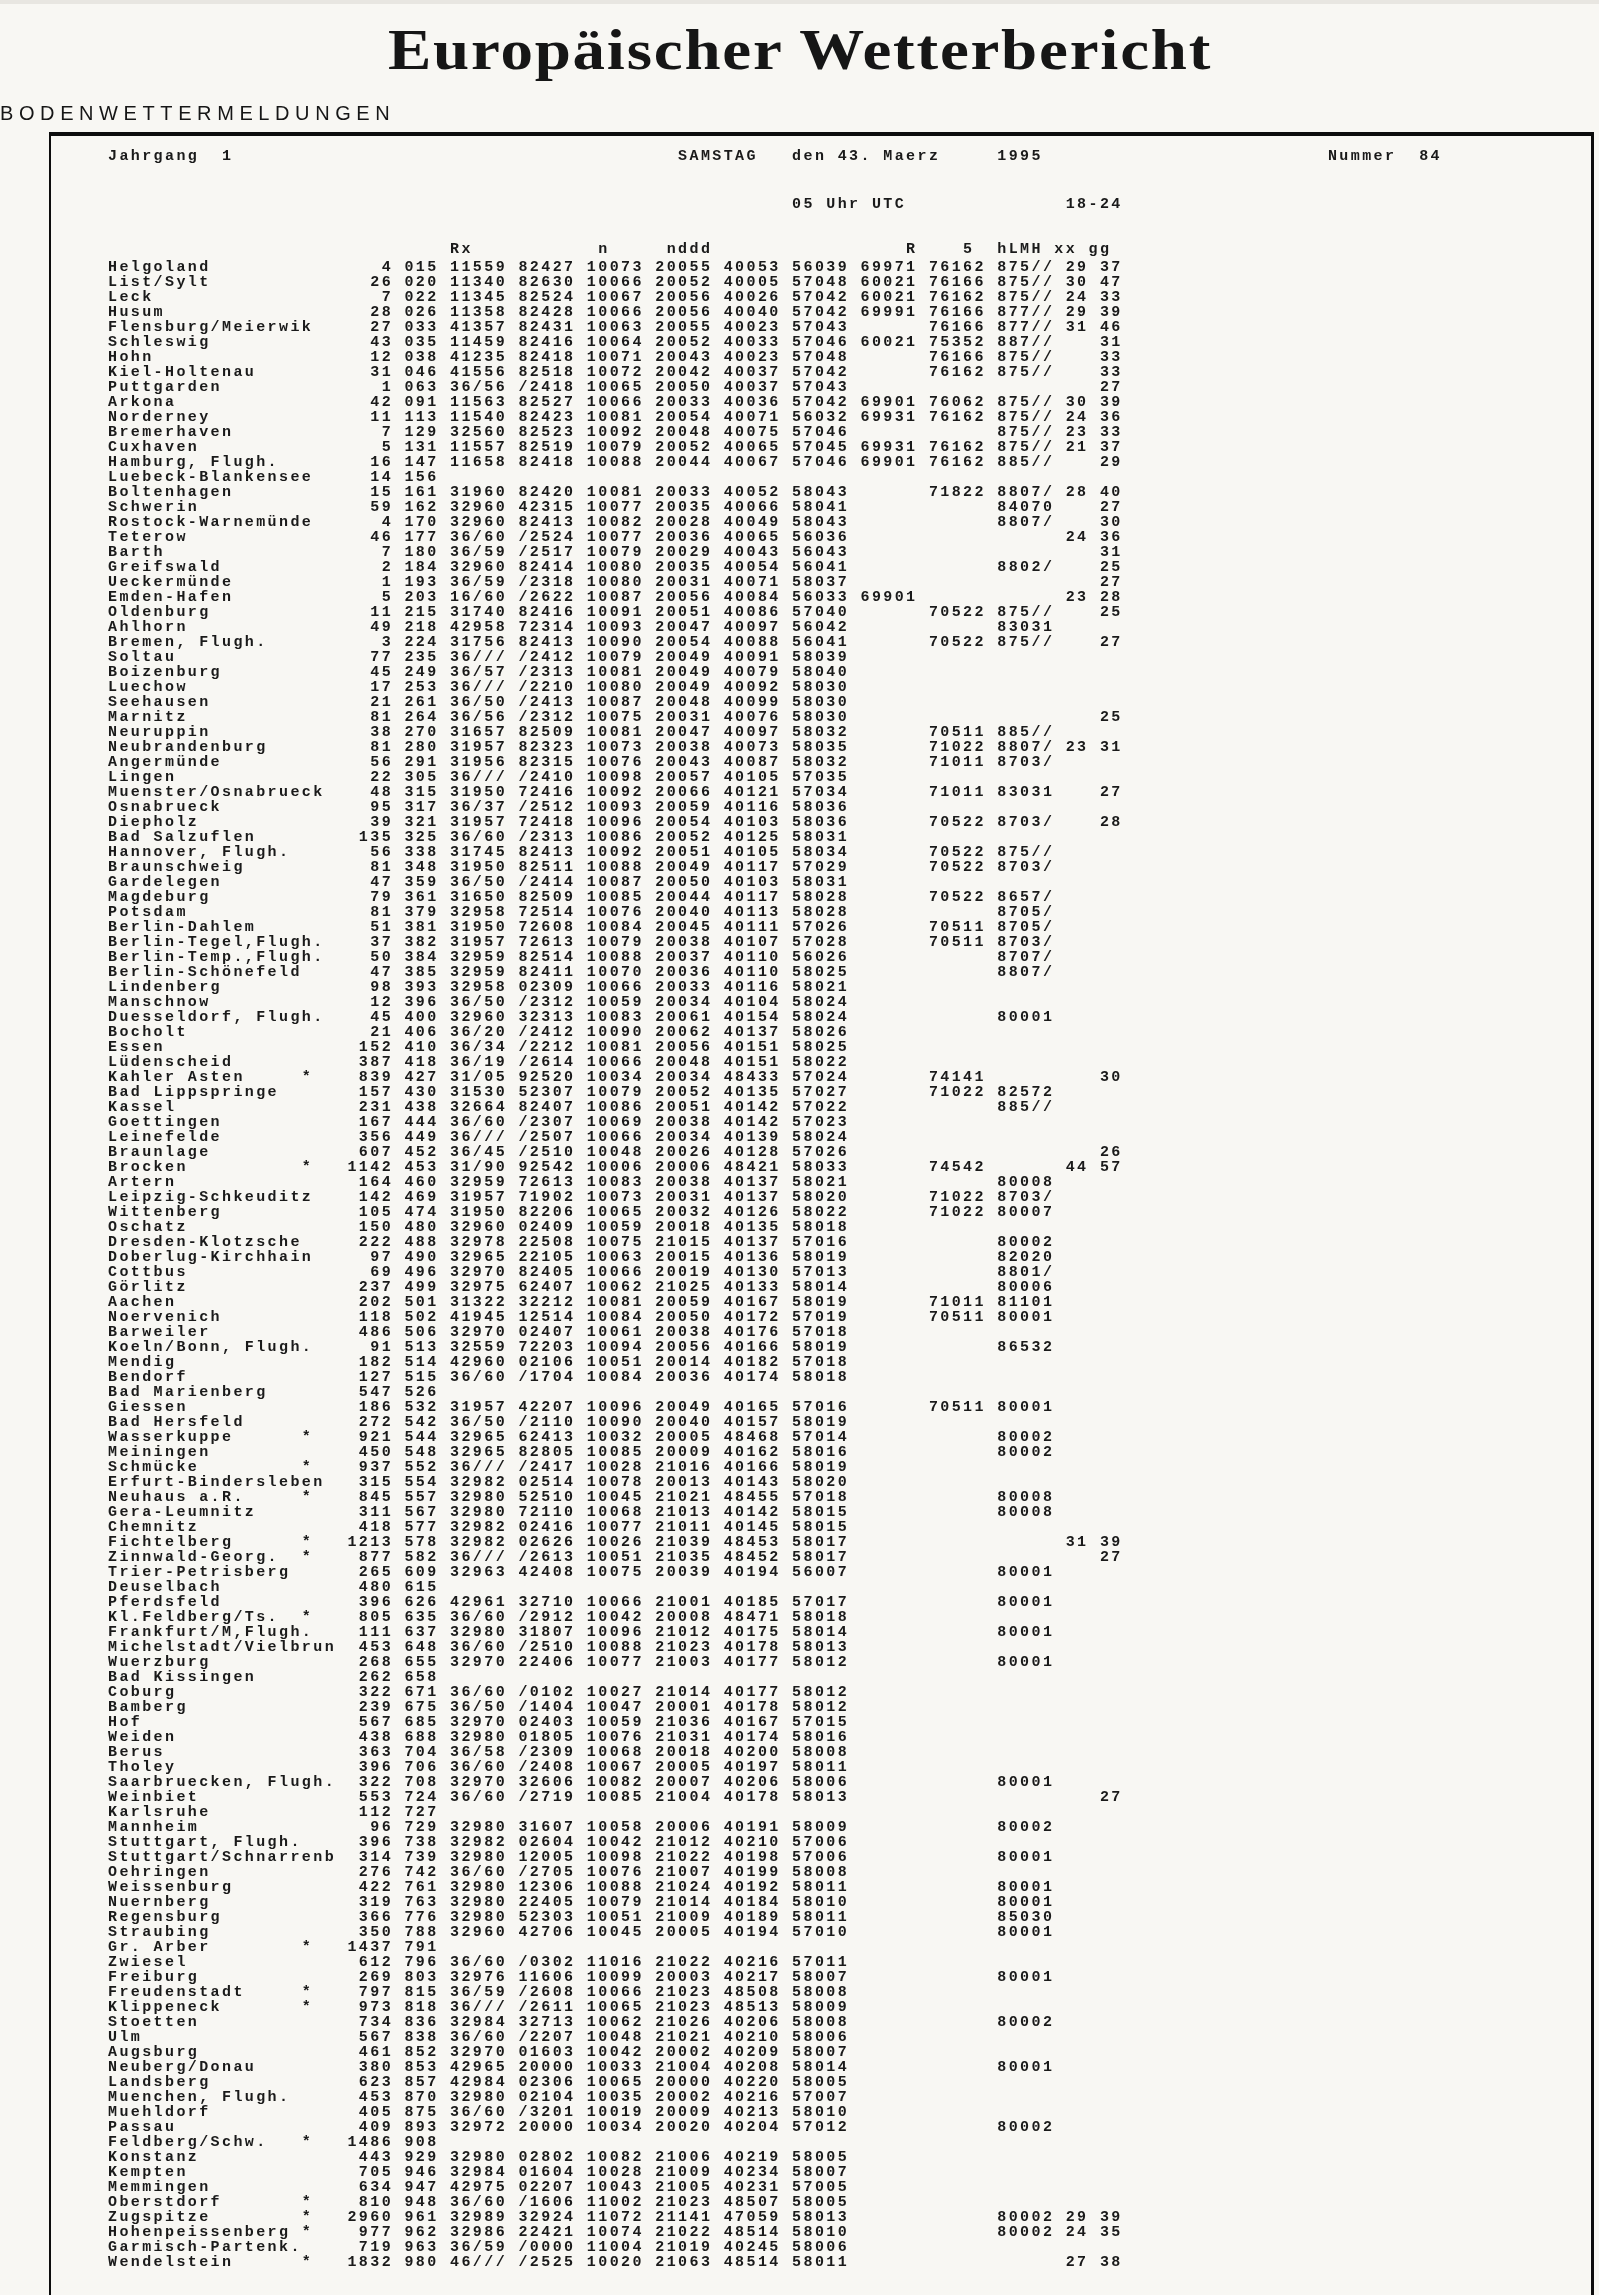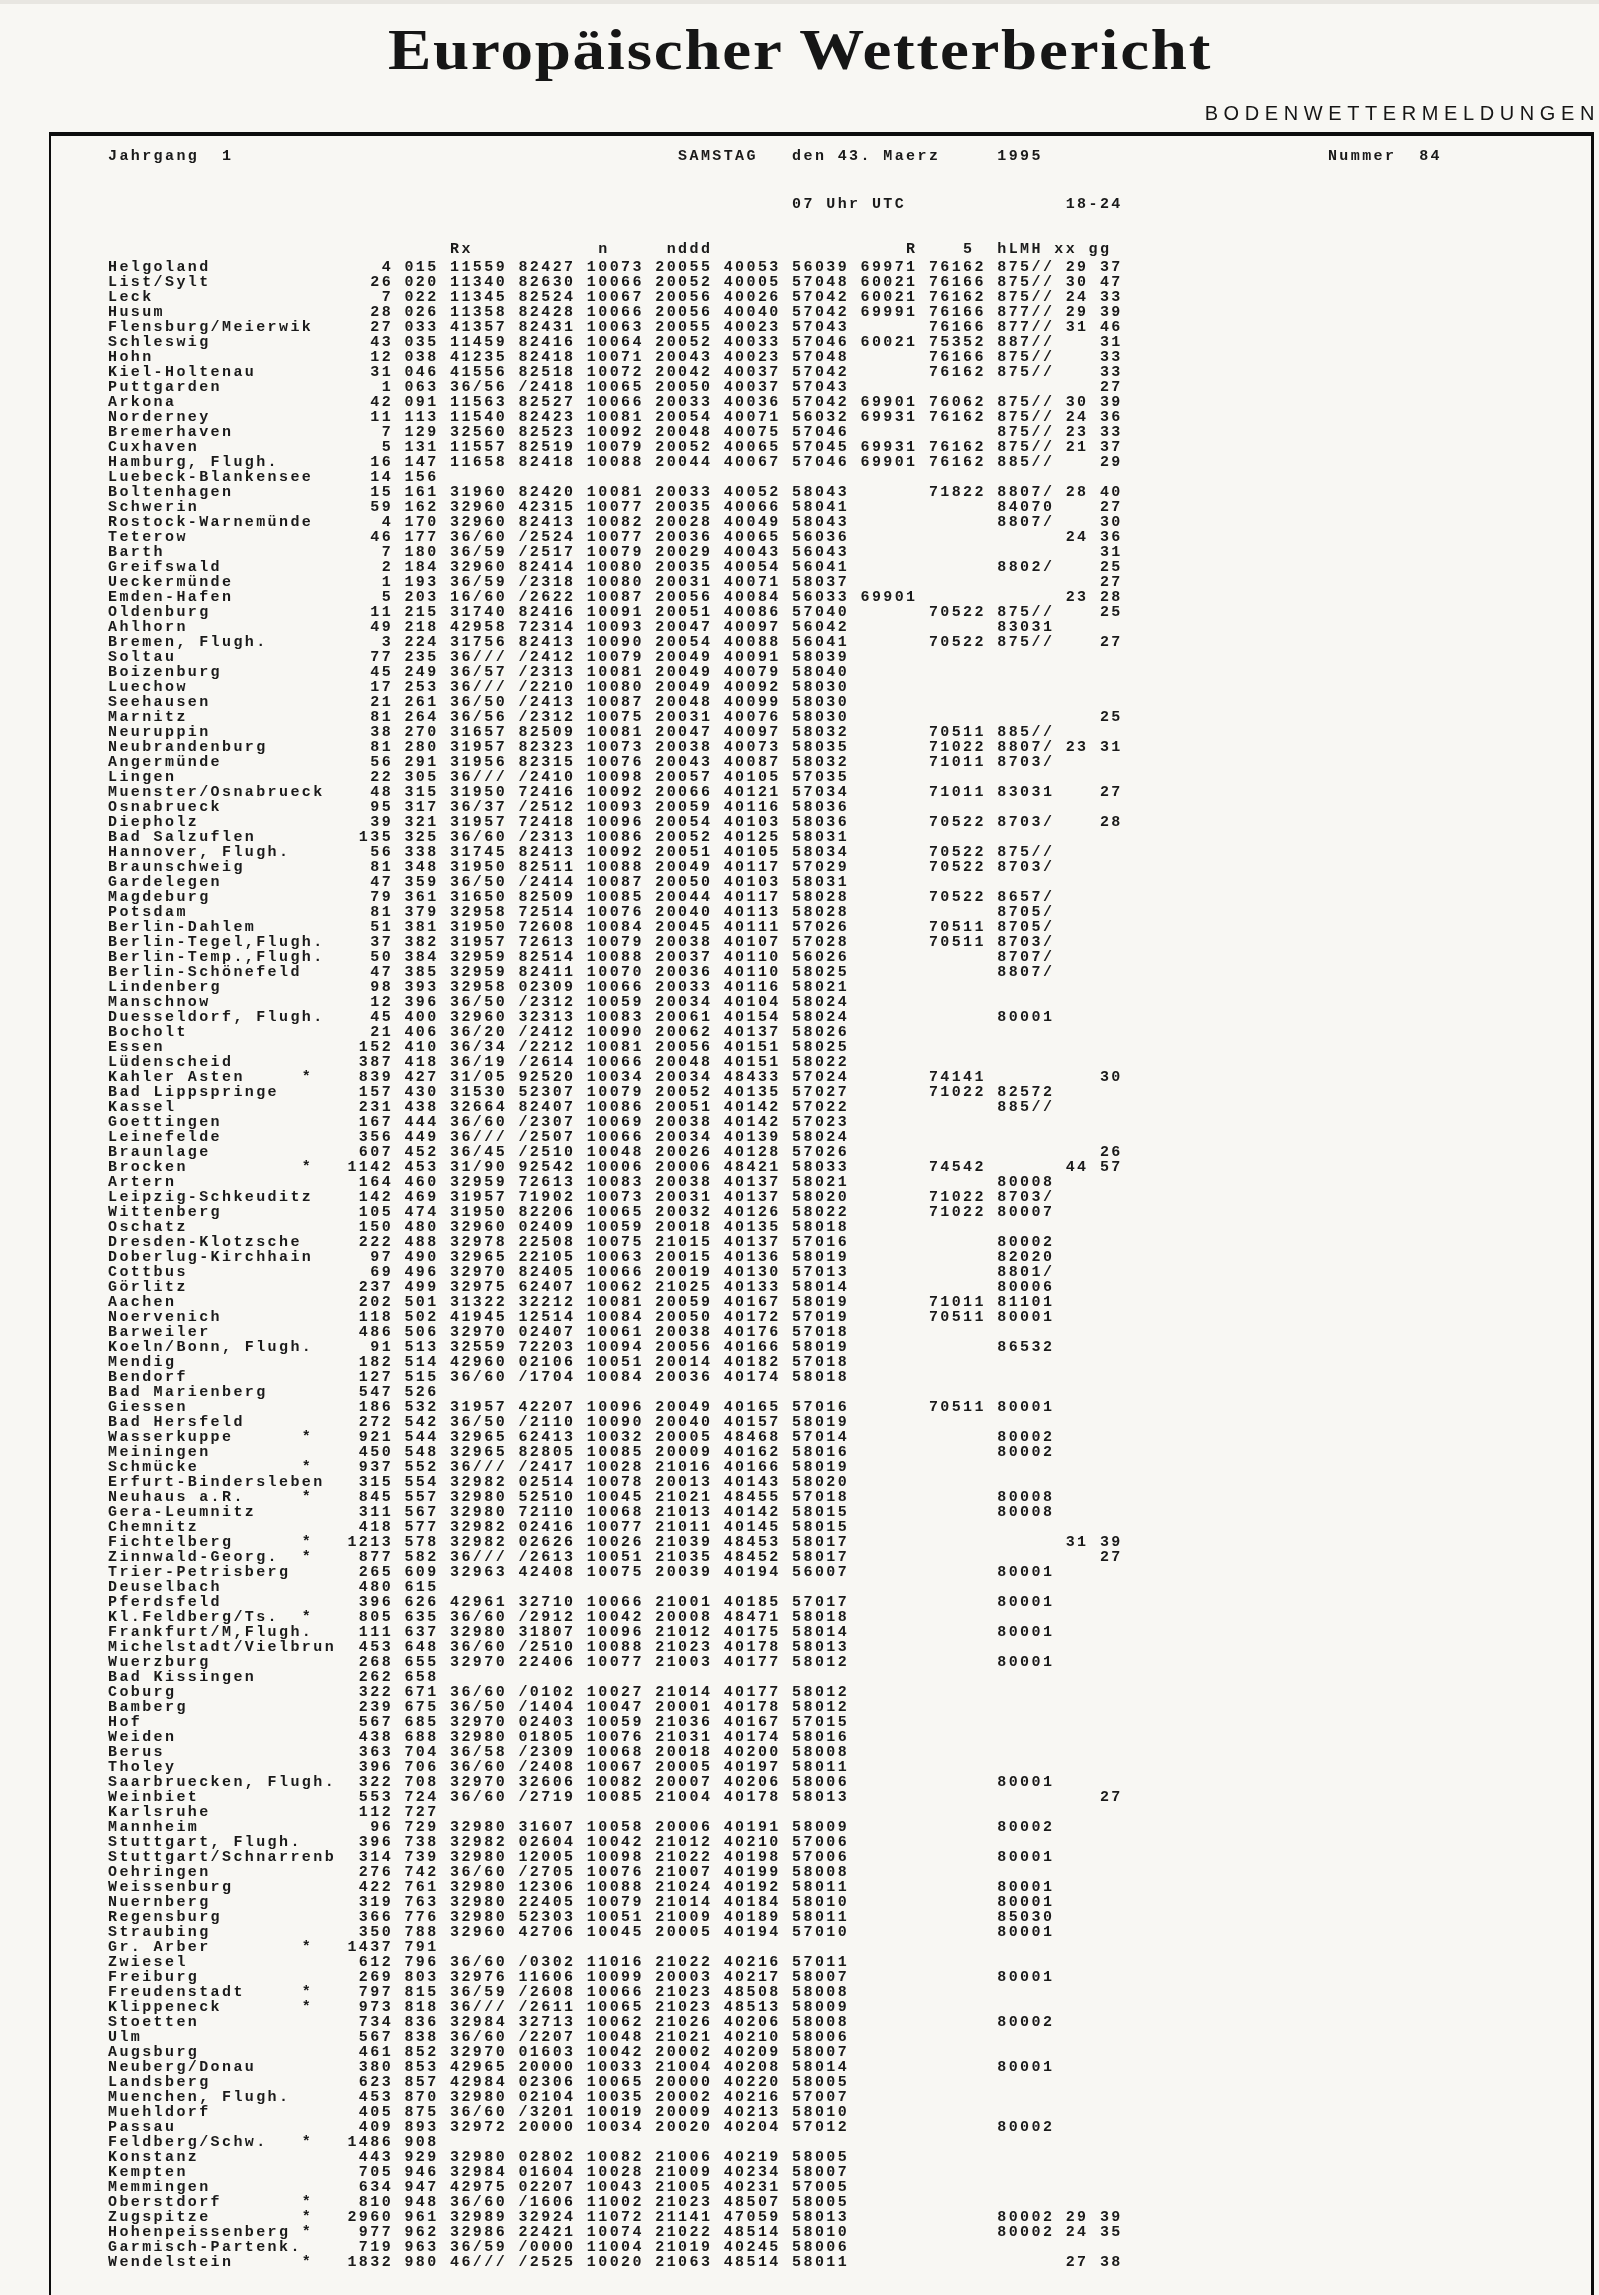--- a/index.html
+++ b/index.html
@@ -7,21 +7,21 @@
     position:relative;width:1600px;height:2295px;margin:4px auto;
     background:#f8f7f3;color:#161616;overflow:hidden;
   }
   .title{
     position:absolute;top:14.4px;left:0;width:100%;text-align:center;
     font-family:"Liberation Serif","DejaVu Serif",serif;font-weight:700;
     font-size:58px;line-height:1.1;letter-spacing:1.6px;
     transform:scaleX(1.12);transform-origin:center;
   }
   .subtitle{
-    position:absolute;top:99px;left:0;width:100%;text-align:right;
+    position:absolute;top:99px;left:0;width:100%;text-align:left;
     font-family:"Liberation Sans","DejaVu Sans",sans-serif;
     font-size:20px;line-height:1;letter-spacing:5.6px;
   }
   .frame{
     position:absolute;left:49px;top:128px;width:1540px;height:2163px;
     border-top:4.8px solid #0d0d0d;border-left:2.4px solid #0d0d0d;border-right:3.2px solid #0d0d0d;
   }
   .mono{
     position:absolute;left:108px;
     font-family:"Liberation Mono","DejaVu Sans Mono",monospace;
@@ -37,18 +37,18 @@
 </style>
 </head>
 <body>
 
 <div class="page">
   <div class="title">Europäischer Wetterbericht</div>
   <div class="subtitle">BODENWETTERMELDUNGEN</div>
   <div class="frame"></div>
 
   <div class="mono" id="meta-line">Jahrgang  1                                       SAMSTAG   den 43. Maerz     1995                         Nummer  84</div>
-  <div class="mono" id="utc-line">                                                            07 Uhr UTC              18-24</div>
+  <div class="mono" id="utc-line">                                                            05 Uhr UTC              18-24</div>
   <div class="mono" id="header-line2">                              Rx           n     nddd                 R    5  hLMH xx gg</div>
 
   <div class="mono" id="rows"><div class="row">Helgoland               4 015 11559 82427 10073 20055 40053 56039 69971 76162 875// 29 37</div><div class="row">List/Sylt              26 020 11340 82630 10066 20052 40005 57048 60021 76166 875// 30 47</div><div class="row">Leck                    7 022 11345 82524 10067 20056 40026 57042 60021 76162 875// 24 33</div><div class="row">Husum                  28 026 11358 82428 10066 20056 40040 57042 69991 76166 877// 29 39</div><div class="row">Flensburg/Meierwik     27 033 41357 82431 10063 20055 40023 57043       76166 877// 31 46</div><div class="row">Schleswig              43 035 11459 82416 10064 20052 40033 57046 60021 75352 887//    31</div><div class="row">Hohn                   12 038 41235 82418 10071 20043 40023 57048       76166 875//    33</div><div class="row">Kiel-Holtenau          31 046 41556 82518 10072 20042 40037 57042       76162 875//    33</div><div class="row">Puttgarden              1 063 36/56 /2418 10065 20050 40037 57043                      27</div><div class="row">Arkona                 42 091 11563 82527 10066 20033 40036 57042 69901 76062 875// 30 39</div><div class="row">Norderney              11 113 11540 82423 10081 20054 40071 56032 69931 76162 875// 24 36</div><div class="row">Bremerhaven             7 129 32560 82523 10092 20048 40075 57046             875// 23 33</div><div class="row">Cuxhaven                5 131 11557 82519 10079 20052 40065 57045 69931 76162 875// 21 37</div><div class="row">Hamburg, Flugh.        16 147 11658 82418 10088 20044 40067 57046 69901 76162 885//    29</div><div class="row">Luebeck-Blankensee     14 156                                                            </div><div class="row">Boltenhagen            15 161 31960 82420 10081 20033 40052 58043       71822 8807/ 28 40</div><div class="row">Schwerin               59 162 32960 42315 10077 20035 40066 58041             84070    27</div><div class="row">Rostock-Warnemünde      4 170 32960 82413 10082 20028 40049 58043             8807/    30</div><div class="row">Teterow                46 177 36/60 /2524 10077 20036 40065 56036                   24 36</div><div class="row">Barth                   7 180 36/59 /2517 10079 20029 40043 56043                      31</div><div class="row">Greifswald              2 184 32960 82414 10080 20035 40054 56041             8802/    25</div><div class="row">Ueckermünde             1 193 36/59 /2318 10080 20031 40071 58037                      27</div><div class="row">Emden-Hafen             5 203 16/60 /2622 10087 20056 40084 56033 69901             23 28</div><div class="row">Oldenburg              11 215 31740 82416 10091 20051 40086 57040       70522 875//    25</div><div class="row">Ahlhorn                49 218 42958 72314 10093 20047 40097 56042             83031      </div><div class="row">Bremen, Flugh.          3 224 31756 82413 10090 20054 40088 56041       70522 875//    27</div><div class="row">Soltau                 77 235 36/// /2412 10079 20049 40091 58039                        </div><div class="row">Boizenburg             45 249 36/57 /2313 10081 20049 40079 58040                        </div><div class="row">Luechow                17 253 36/// /2210 10080 20049 40092 58030                        </div><div class="row">Seehausen              21 261 36/50 /2413 10087 20048 40099 58030                        </div><div class="row">Marnitz                81 264 36/56 /2312 10075 20031 40076 58030                      25</div><div class="row">Neuruppin              38 270 31657 82509 10081 20047 40097 58032       70511 885//      </div><div class="row">Neubrandenburg         81 280 31957 82323 10073 20038 40073 58035       71022 8807/ 23 31</div><div class="row">Angermünde             56 291 31956 82315 10076 20043 40087 58032       71011 8703/      </div><div class="row">Lingen                 22 305 36/// /2410 10098 20057 40105 57035                        </div><div class="row">Muenster/Osnabrueck    48 315 31950 72416 10092 20066 40121 57034       71011 83031    27</div><div class="row">Osnabrueck             95 317 36/37 /2512 10093 20059 40116 58036                        </div><div class="row">Diepholz               39 321 31957 72418 10096 20054 40103 58036       70522 8703/    28</div><div class="row">Bad Salzuflen         135 325 36/60 /2313 10086 20052 40125 58031                        </div><div class="row">Hannover, Flugh.       56 338 31745 82413 10092 20051 40105 58034       70522 875//      </div><div class="row">Braunschweig           81 348 31950 82511 10088 20049 40117 57029       70522 8703/      </div><div class="row">Gardelegen             47 359 36/50 /2414 10087 20050 40103 58031                        </div><div class="row">Magdeburg              79 361 31650 82509 10085 20044 40117 58028       70522 8657/      </div><div class="row">Potsdam                81 379 32958 72514 10076 20040 40113 58028             8705/      </div><div class="row">Berlin-Dahlem          51 381 31950 72608 10084 20045 40111 57026       70511 8705/      </div><div class="row">Berlin-Tegel,Flugh.    37 382 31957 72613 10079 20038 40107 57028       70511 8703/      </div><div class="row">Berlin-Temp.,Flugh.    50 384 32959 82514 10088 20037 40110 56026             8707/      </div><div class="row">Berlin-Schönefeld      47 385 32959 82411 10070 20036 40110 58025             8807/      </div><div class="row">Lindenberg             98 393 32958 02309 10066 20033 40116 58021                        </div><div class="row">Manschnow              12 396 36/50 /2312 10059 20034 40104 58024                        </div><div class="row">Duesseldorf, Flugh.    45 400 32960 32313 10083 20061 40154 58024             80001      </div><div class="row">Bocholt                21 406 36/20 /2412 10090 20062 40137 58026                        </div><div class="row">Essen                 152 410 36/34 /2212 10081 20056 40151 58025                        </div><div class="row">Lüdenscheid           387 418 36/19 /2614 10066 20048 40151 58022                        </div><div class="row">Kahler Asten     *    839 427 31/05 92520 10034 20034 48433 57024       74141          30</div><div class="row">Bad Lippspringe       157 430 31530 52307 10079 20052 40135 57027       71022 82572      </div><div class="row">Kassel                231 438 32664 82407 10086 20051 40142 57022             885//      </div><div class="row">Goettingen            167 444 36/60 /2307 10069 20038 40142 57023                        </div><div class="row">Leinefelde            356 449 36/// /2507 10066 20034 40139 58024                        </div><div class="row">Braunlage             607 452 36/45 /2510 10048 20026 40128 57026                      26</div><div class="row">Brocken          *   1142 453 31/90 92542 10006 20006 48421 58033       74542       44 57</div><div class="row">Artern                164 460 32959 72613 10083 20038 40137 58021             80008      </div><div class="row">Leipzig-Schkeuditz    142 469 31957 71902 10073 20031 40137 58020       71022 8703/      </div><div class="row">Wittenberg            105 474 31950 82206 10065 20032 40126 58022       71022 80007      </div><div class="row">Oschatz               150 480 32960 02409 10059 20018 40135 58018                        </div><div class="row">Dresden-Klotzsche     222 488 32978 22508 10075 21015 40137 57016             80002      </div><div class="row">Doberlug-Kirchhain     97 490 32965 22105 10063 20015 40136 58019             82020      </div><div class="row">Cottbus                69 496 32970 82405 10066 20019 40130 57013             8801/      </div><div class="row">Görlitz               237 499 32975 62407 10062 21025 40133 58014             80006      </div><div class="row">Aachen                202 501 31322 32212 10081 20059 40167 58019       71011 81101      </div><div class="row">Noervenich            118 502 41945 12514 10084 20050 40172 57019       70511 80001      </div><div class="row">Barweiler             486 506 32970 02407 10061 20038 40176 57018                        </div><div class="row">Koeln/Bonn, Flugh.     91 513 32559 72203 10094 20056 40166 58019             86532      </div><div class="row">Mendig                182 514 42960 02106 10051 20014 40182 57018                        </div><div class="row">Bendorf               127 515 36/60 /1704 10084 20036 40174 58018                        </div><div class="row">Bad Marienberg        547 526                                                            </div><div class="row">Giessen               186 532 31957 42207 10096 20049 40165 57016       70511 80001      </div><div class="row">Bad Hersfeld          272 542 36/50 /2110 10090 20040 40157 58019                        </div><div class="row">Wasserkuppe      *    921 544 32965 62413 10032 20005 48468 57014             80002      </div><div class="row">Meiningen             450 548 32965 82805 10085 20009 40162 58016             80002      </div><div class="row">Schmücke         *    937 552 36/// /2417 10028 21016 40166 58019                        </div><div class="row">Erfurt-Bindersleben   315 554 32982 02514 10078 20013 40143 58020                        </div><div class="row">Neuhaus a.R.     *    845 557 32980 52510 10045 21021 48455 57018             80008      </div><div class="row">Gera-Leumnitz         311 567 32980 72110 10068 21013 40142 58015             80008      </div><div class="row">Chemnitz              418 577 32982 02416 10077 21011 40145 58015                        </div><div class="row">Fichtelberg      *   1213 578 32982 02626 10026 21039 48453 58017                   31 39</div><div class="row">Zinnwald-Georg.  *    877 582 36/// /2613 10051 21035 48452 58017                      27</div><div class="row">Trier-Petrisberg      265 609 32963 42408 10075 20039 40194 56007             80001      </div><div class="row">Deuselbach            480 615                                                            </div><div class="row">Pferdsfeld            396 626 42961 32710 10066 21001 40185 57017             80001      </div><div class="row">Kl.Feldberg/Ts.  *    805 635 36/60 /2912 10042 20008 48471 58018                        </div><div class="row">Frankfurt/M,Flugh.    111 637 32980 31807 10096 21012 40175 58014             80001      </div><div class="row">Michelstadt/Vielbrun  453 648 36/60 /2510 10088 21023 40178 58013                        </div><div class="row">Wuerzburg             268 655 32970 22406 10077 21003 40177 58012             80001      </div><div class="row">Bad Kissingen         262 658                                                            </div><div class="row">Coburg                322 671 36/60 /0102 10027 21014 40177 58012                        </div><div class="row">Bamberg               239 675 36/50 /1404 10047 20001 40178 58012                        </div><div class="row">Hof                   567 685 32970 02403 10059 21036 40167 57015                        </div><div class="row">Weiden                438 688 32980 01805 10076 21031 40174 58016                        </div><div class="row">Berus                 363 704 36/58 /2309 10068 20018 40200 58008                        </div><div class="row">Tholey                396 706 36/60 /2408 10067 20005 40197 58011                        </div><div class="row">Saarbruecken, Flugh.  322 708 32970 32606 10082 20007 40206 58006             80001      </div><div class="row">Weinbiet              553 724 36/60 /2719 10085 21004 40178 58013                      27</div><div class="row">Karlsruhe             112 727                                                            </div><div class="row">Mannheim               96 729 32980 31607 10058 20006 40191 58009             80002      </div><div class="row">Stuttgart, Flugh.     396 738 32982 02604 10042 21012 40210 57006                        </div><div class="row">Stuttgart/Schnarrenb  314 739 32980 12005 10098 21022 40198 57006             80001      </div><div class="row">Oehringen             276 742 36/60 /2705 10076 21007 40199 58008                        </div><div class="row">Weissenburg           422 761 32980 12306 10088 21024 40192 58011             80001      </div><div class="row">Nuernberg             319 763 32980 22405 10079 21014 40184 58010             80001      </div><div class="row">Regensburg            366 776 32980 52303 10051 21009 40189 58011             85030      </div><div class="row">Straubing             350 788 32960 42706 10045 20005 40194 57010             80001      </div><div class="row">Gr. Arber        *   1437 791                                                            </div><div class="row">Zwiesel               612 796 36/60 /0302 11016 21022 40216 57011                        </div><div class="row">Freiburg              269 803 32976 11606 10099 20003 40217 58007             80001      </div><div class="row">Freudenstadt     *    797 815 36/59 /2608 10066 21023 48508 58008                        </div><div class="row">Klippeneck       *    973 818 36/// /2611 10065 21023 48513 58009                        </div><div class="row">Stoetten              734 836 32984 32713 10062 21026 40206 58008             80002      </div><div class="row">Ulm                   567 838 36/60 /2207 10048 21021 40210 58006                        </div><div class="row">Augsburg              461 852 32970 01603 10042 20002 40209 58007                        </div><div class="row">Neuberg/Donau         380 853 42965 20000 10033 21004 40208 58014             80001      </div><div class="row">Landsberg             623 857 42984 02306 10065 20000 40220 58005                        </div><div class="row">Muenchen, Flugh.      453 870 32980 02104 10035 20002 40216 57007                        </div><div class="row">Muehldorf             405 875 36/60 /3201 10019 20009 40213 58010                        </div><div class="row">Passau                409 893 32972 20000 10034 20020 40204 57012             80002      </div><div class="row">Feldberg/Schw.   *   1486 908                                                            </div><div class="row">Konstanz              443 929 32980 02802 10082 21006 40219 58005                        </div><div class="row">Kempten               705 946 32984 01604 10028 21009 40234 58007                        </div><div class="row">Memmingen             634 947 42975 02207 10043 21005 40231 57005                        </div><div class="row">Oberstdorf       *    810 948 36/60 /1606 11002 21023 48507 58005                        </div><div class="row">Zugspitze        *   2960 961 32989 32924 11072 21141 47059 58013             80002 29 39</div><div class="row">Hohenpeissenberg *    977 962 32986 22421 10074 21022 48514 58010             80002 24 35</div><div class="row">Garmisch-Partenk.     719 963 36/59 /0000 11004 21019 40245 58006                        </div><div class="row">Wendelstein      *   1832 980 46/// /2525 10020 21063 48514 58011                   27 38</div></div>
 </div>
 
 
 </body></html>

